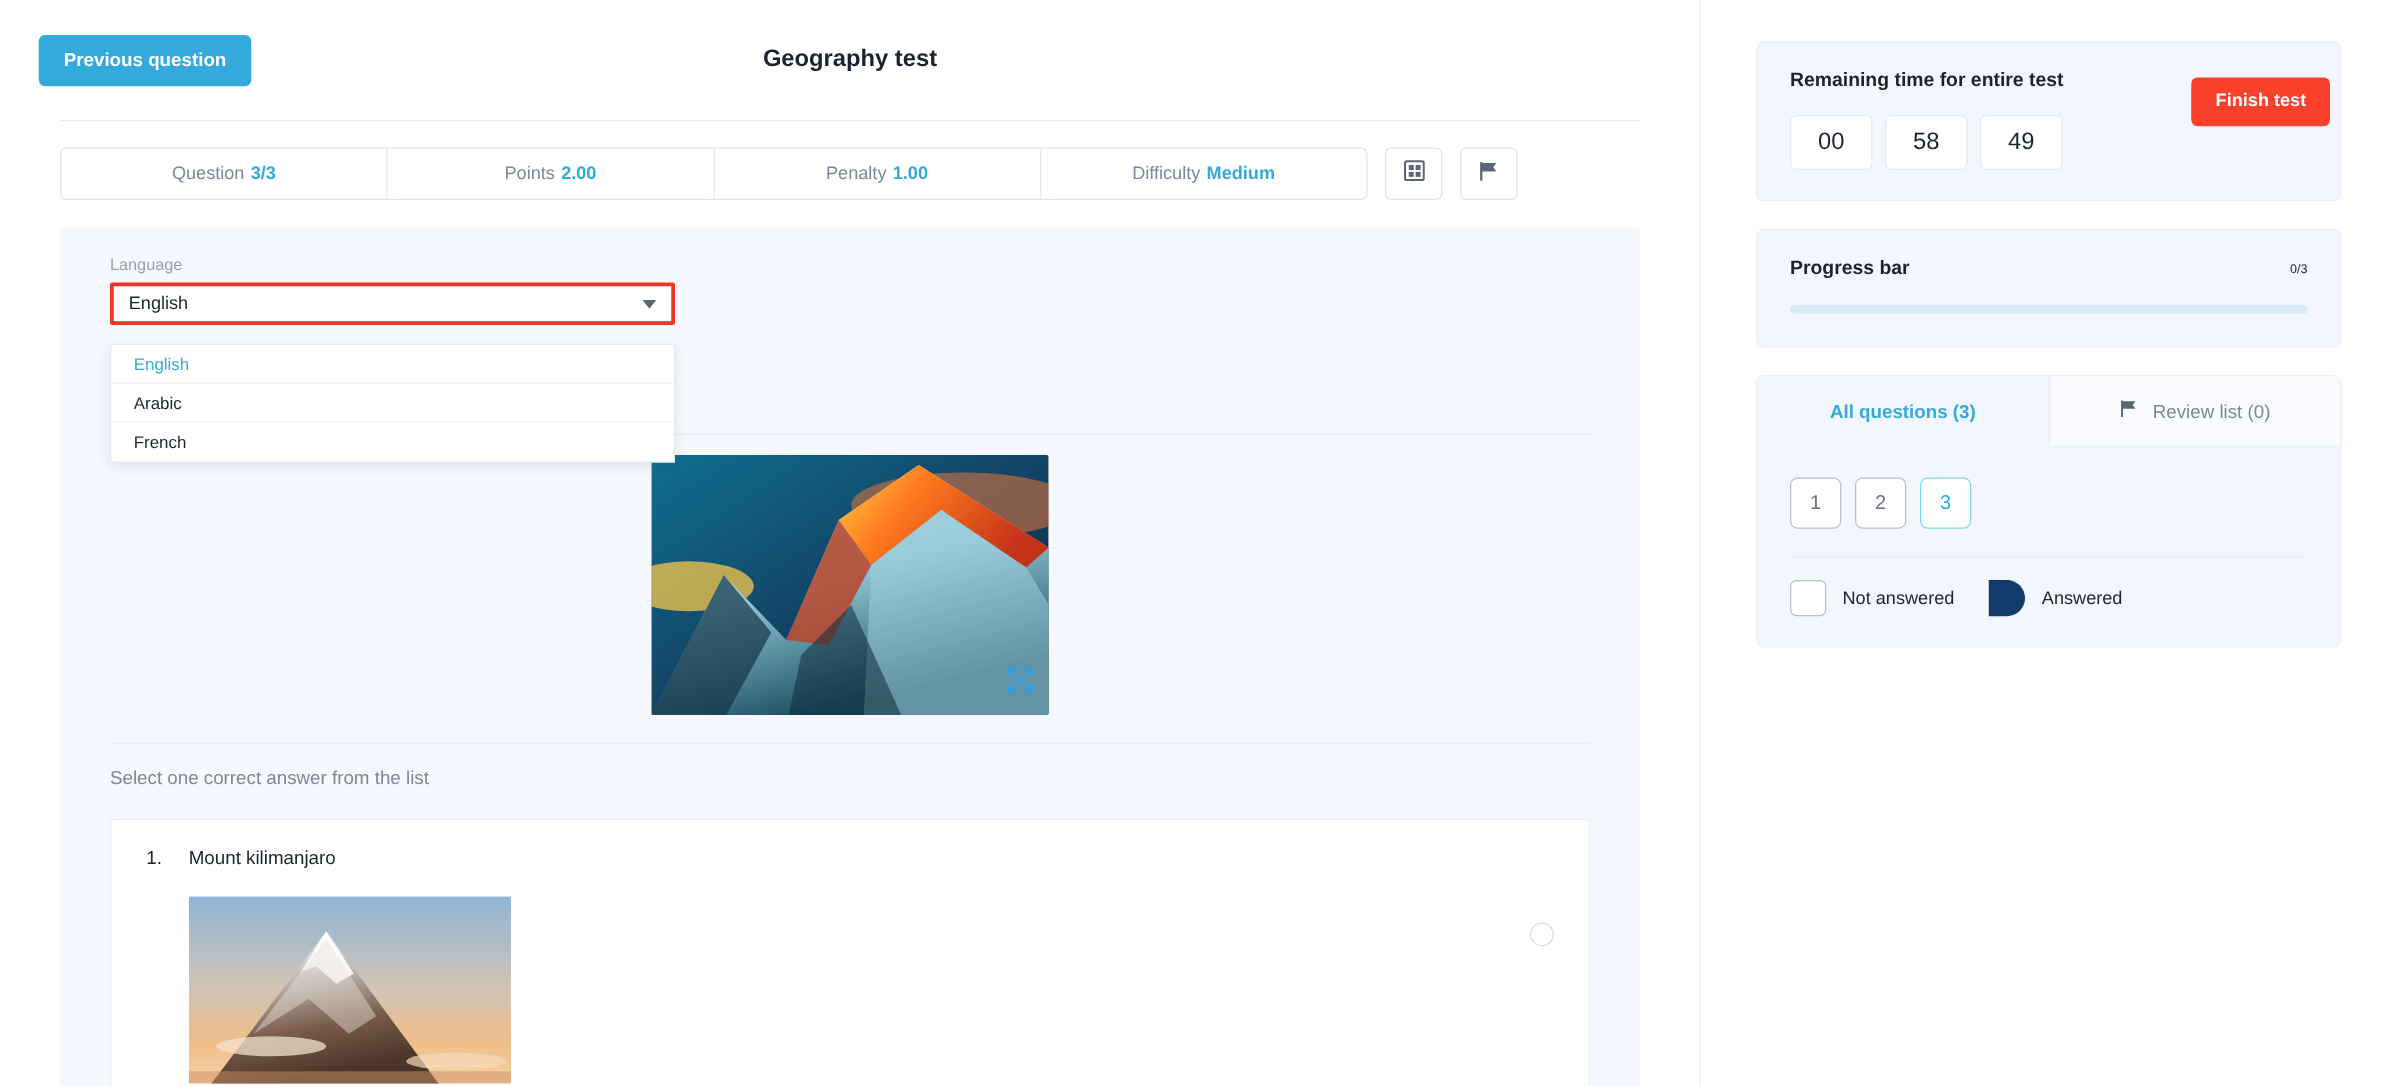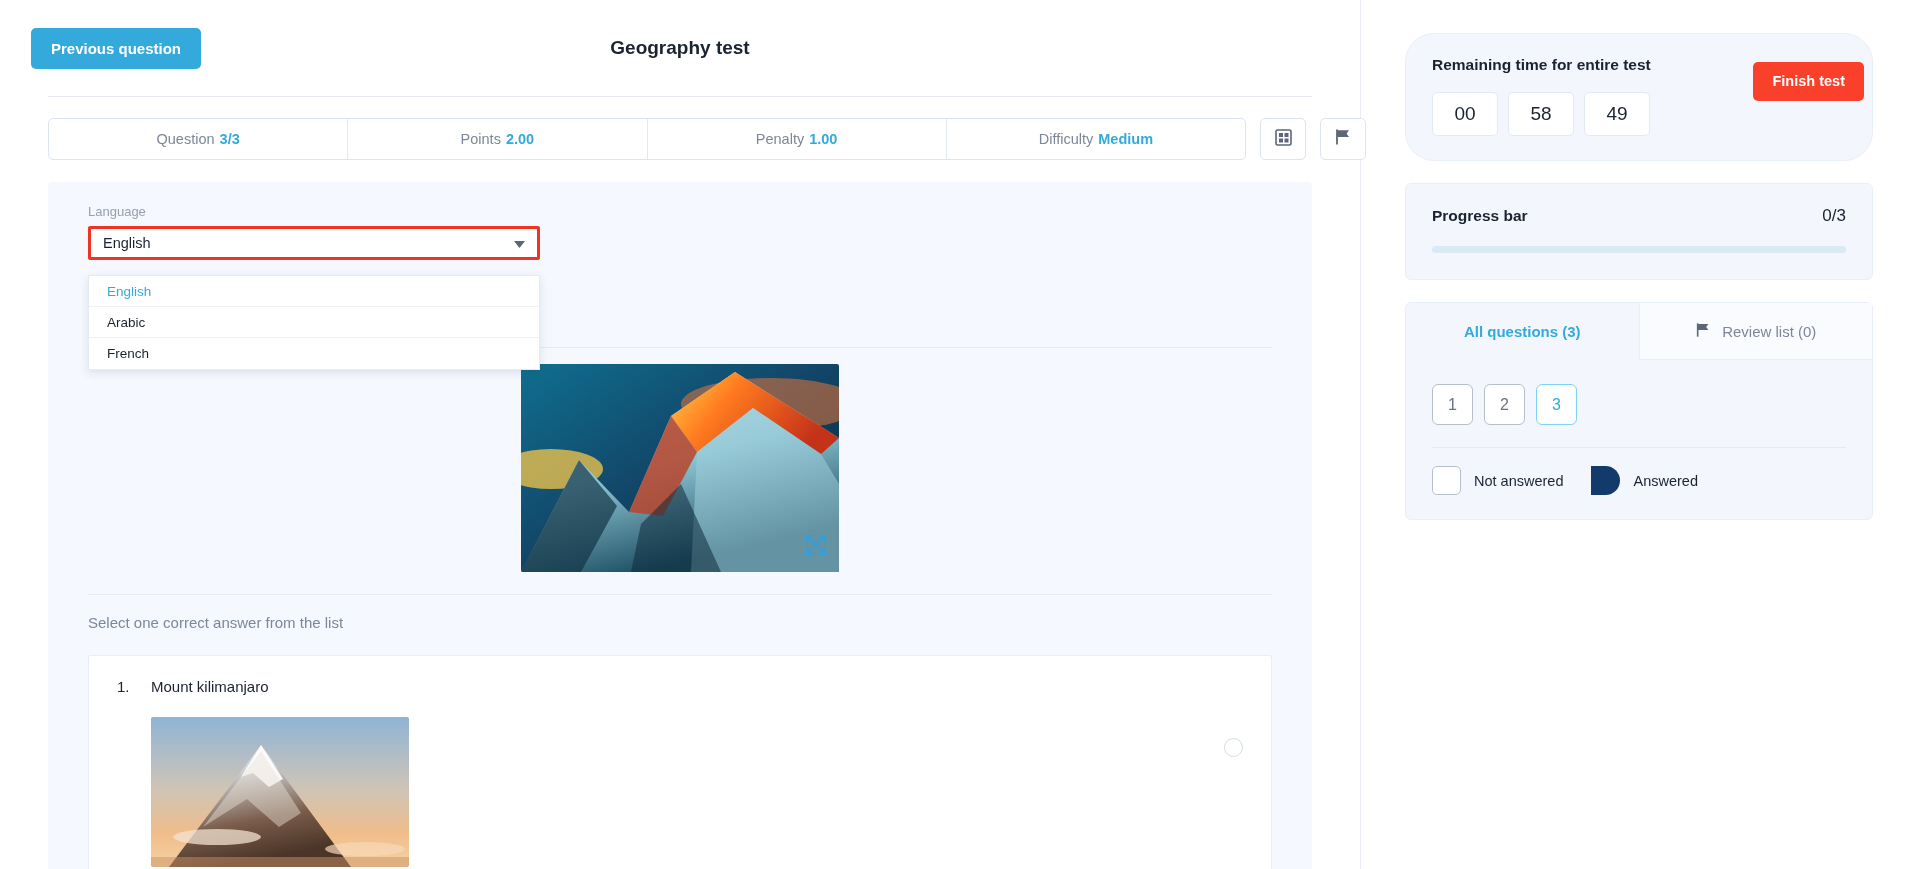--- a/index.html
+++ b/index.html
@@ -48,21 +48,21 @@
   }
 
   
   .infobar-wrap {
     display: flex; align-items: center;
     padding: 21px 48px 0 48px;
     gap: 14px;
   }
   .infobar {
     flex: 0 0 auto;
-    width: 1198px;
+    width: 1046px;
     height: 42px;
     border: 1px solid #dde4ee;
     border-radius: 5px;
     background: #ffffff;
     display: flex;
     overflow: hidden;
   }
   .info-cell {
     flex: 1 1 0;
     display: flex; align-items: center; justify-content: center;
@@ -204,21 +204,21 @@
     width: 558px; height: 869px;
     background: #ffffff;
     padding: 33px 46px 0 44px;
   }
   .card {
     background: #f3f7fd;
     border: 1px solid #e9eff8;
     border-radius: 6px;
     margin-bottom: 22px;
   }
-  .timer-card { padding: 22px 22px 24px 26px; position: relative; border-radius: 29px; }
+  .timer-card { padding: 22px 22px 24px 26px; position: relative; }
   .timer-label {
     font-size: 15.5px; font-weight: bold; color: #1b2330;
     margin-bottom: 18px;
   }
   .timer-boxes { display: flex; gap: 10px; }
   .tbox {
     width: 66px; height: 44px;
     background: #ffffff;
     border: 1px solid #e4eaf3;
     border-radius: 5px;
@@ -237,21 +237,21 @@
     font-family: "Liberation Sans", sans-serif;
     line-height: 1;
   }
 
   .prog-card { padding: 22px 26px 26px 26px; }
   .prog-head {
     display: flex; justify-content: space-between; align-items: center;
     margin-bottom: 20px;
   }
   .prog-title { font-size: 15.5px; font-weight: bold; color: #1b2330; }
-  .prog-count { font-size: 17px; color: #1b2330; }
+  .prog-count { font-size: 10px; color: #1b2330; }
   .prog-track {
     height: 7px; border-radius: 4px;
     background: #dbe9f6;
   }
 
   .nav-card { padding: 0; }
   .tabs { display: flex; }
   .tab {
     flex: 1 1 0;
     height: 57px;

